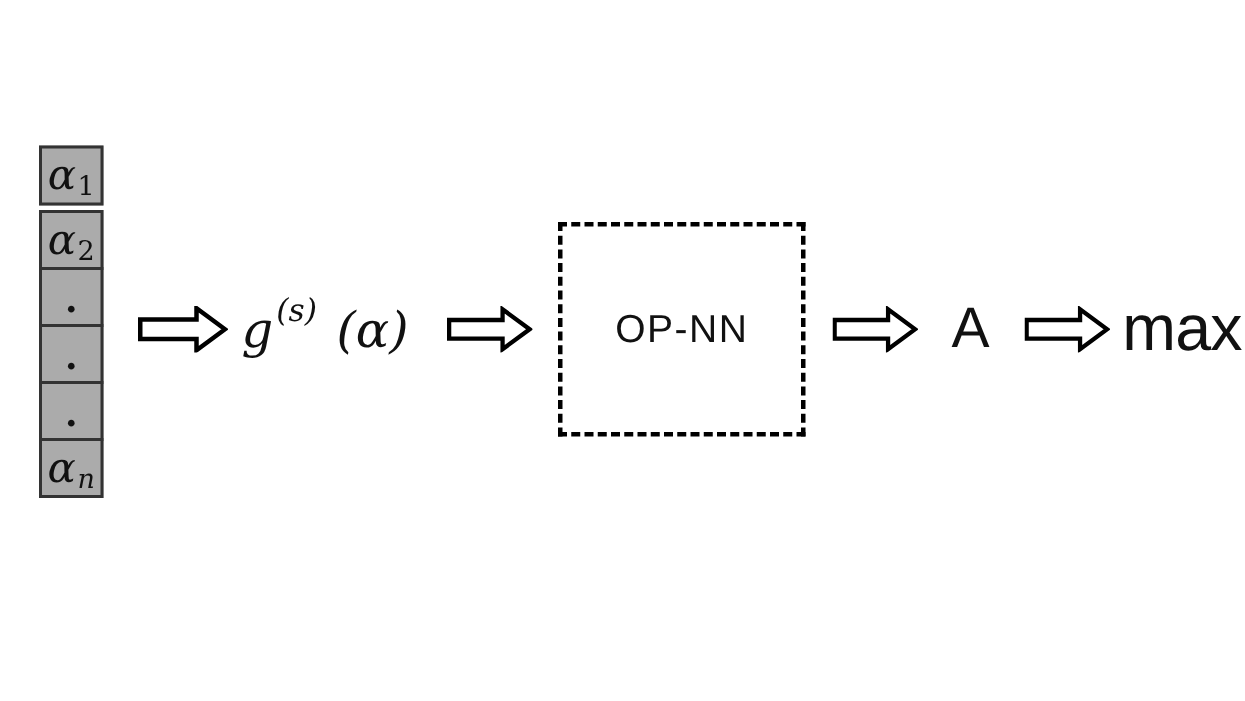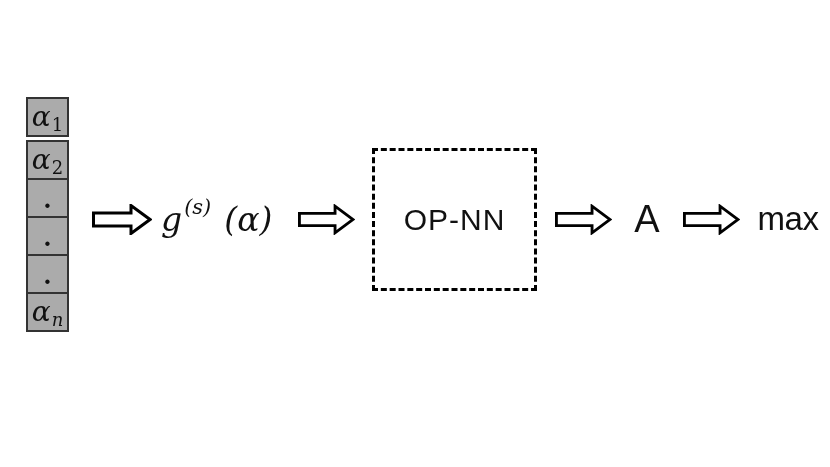--- a/index.html
+++ b/index.html
@@ -93,21 +93,21 @@
     position: absolute;
     left: 372px;
     top: 148px;
     width: 165px;
     height: 143px;
     box-sizing: border-box;
     border: 3px dashed #000;
     display: flex;
     align-items: center;
     justify-content: center;
-    font-size: 30px;
+    font-size: 26px;
     letter-spacing: 1px;
   }
 
   .a-label {
     position: absolute;
     left: 628px;
     top: 191px;
     width: 38px;
     height: 56px;
     display: flex;
@@ -118,21 +118,21 @@
 
   .max-label {
     position: absolute;
     left: 753px;
     top: 191px;
     width: 70px;
     height: 56px;
     display: flex;
     align-items: center;
     justify-content: center;
-    font-size: 33px;
+    font-size: 43px;
     letter-spacing: -0.5px;
   }
 </style>
 </head>
 <body>
 
 <div class="canvas">
 
   <div class="vector">
     <div class="cell">

